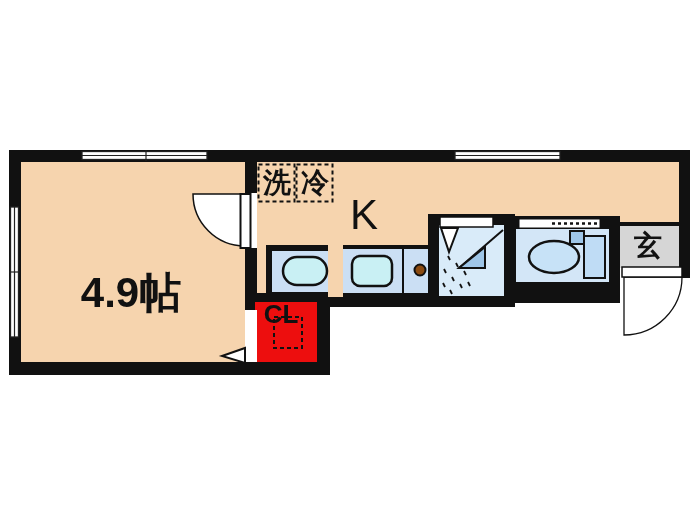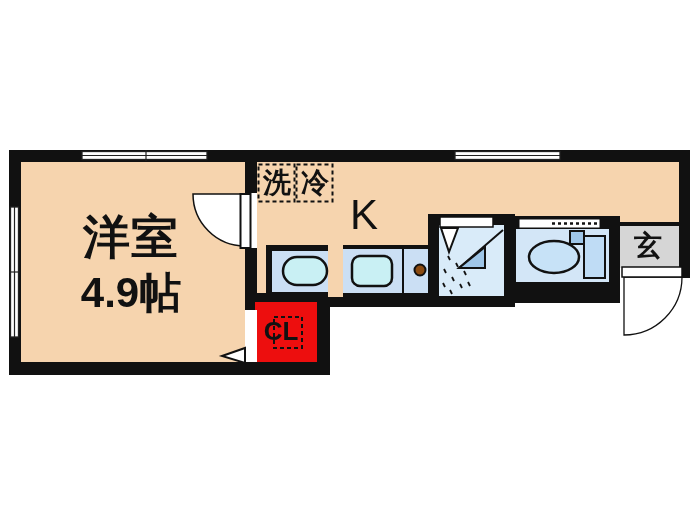--- a/index.html
+++ b/index.html
@@ -125,21 +125,20 @@
       <polygon points="222,356 245,348 245,363" fill="#fff" stroke="#111" stroke-width="2"></polygon>
       <rect x="274" y="317" width="28" height="31" fill="none" stroke="#111" stroke-width="2" stroke-dasharray="4 3"></rect>
     </g>
 
     <g fill="none" stroke="#111" stroke-width="2" stroke-dasharray="4 3">
       <rect x="258.5" y="164.5" width="36" height="37"></rect>
       <rect x="296.5" y="164.5" width="36" height="37"></rect>
     </g>
   </svg>
 
-  <div class="label lbl-room" style="left:131px;top:236px;">洋室</div>
   <div class="label lbl-size" style="left:131px;top:293px;">4.9帖</div>
   <div class="label lbl-k" style="left:364px;top:215px;">K</div>
   <div class="label lbl-small" style="left:277px;top:183px;">洗</div>
   <div class="label lbl-small" style="left:315px;top:183px;">冷</div>
-  <div class="label lbl-cl" style="left:281px;top:331px;">CL</div>
+  <div class="label lbl-cl" style="left:281px;top:314px;">CL</div>
   <div class="label lbl-small" style="left:648px;top:246px;">玄</div>
 
 </div>
 
 </body></html>

